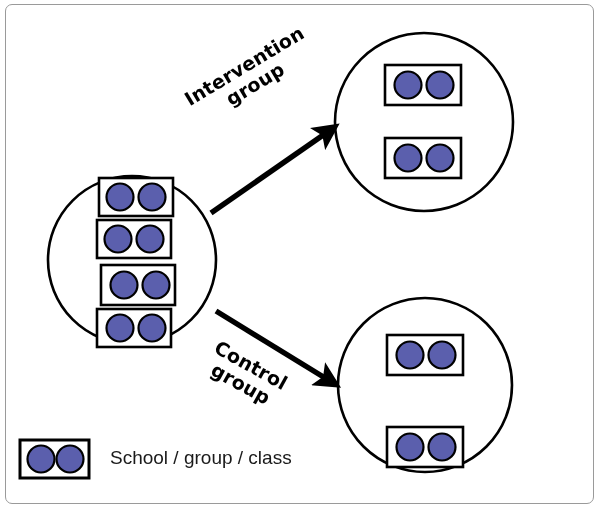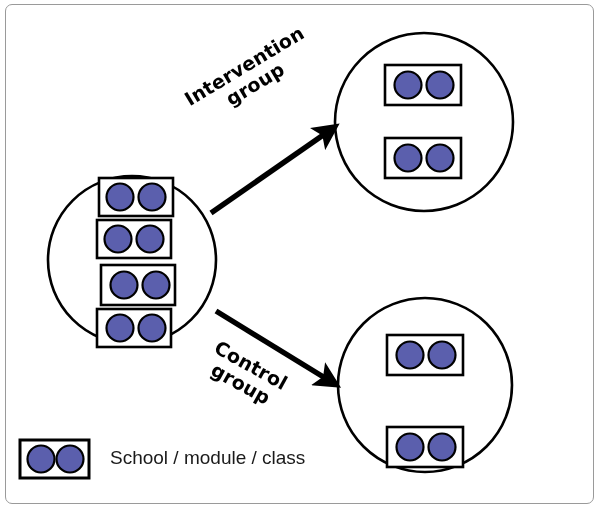--- a/index.html
+++ b/index.html
@@ -171,15 +171,15 @@
   <div class="arrow-label" id="label-intervention">
     <div>Intervention</div>
     <div>group</div>
   </div>
 
   <div class="arrow-label" id="label-control">
     <div>Control</div>
     <div>group</div>
   </div>
 
-  <div class="legend-caption">School / module / class</div>
+  <div class="legend-caption">School / group / class</div>
 
 </div>
 
 </body></html>

